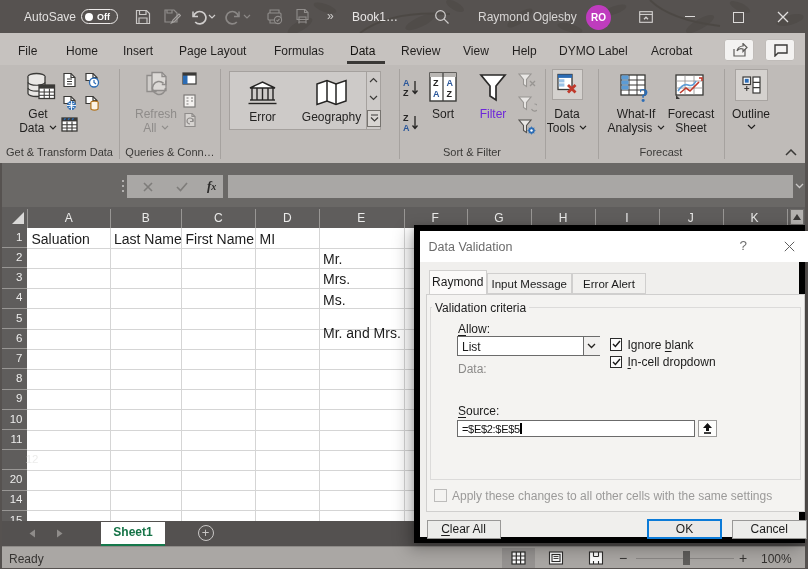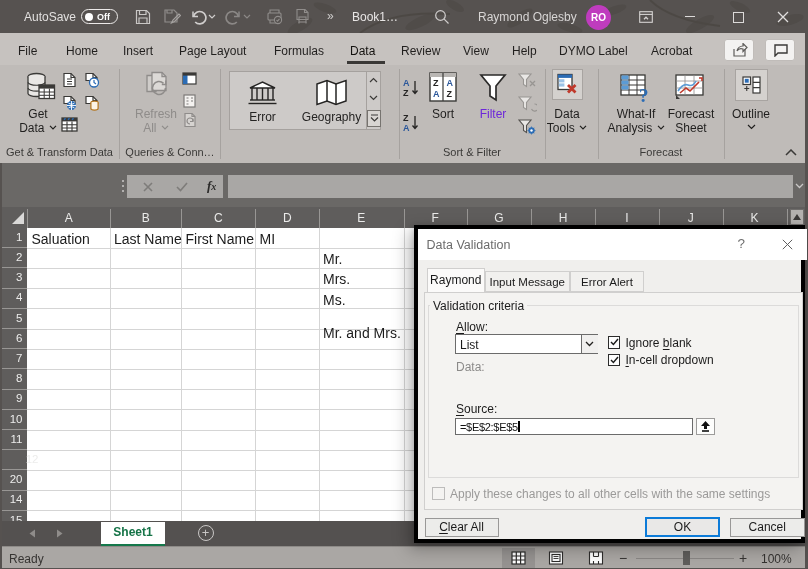--- a/index.html
+++ b/index.html
@@ -508,21 +508,21 @@
   <div class="a" style="left:636px;top:11px;width:98px;height:1.5px;background:#8a8785"></div>
   <div class="a" style="left:683px;top:4px;width:6.5px;height:14px;background:#5f5d5b"></div>
   <div class="a" style="left:739px;top:3px;font-size:14px;color:#363432">+</div>
   <div class="a" style="left:761px;top:5px;font-size:12px;color:#343230">100%</div>
 </div>
 
 <div class="a" style="left:805px;top:33px;width:3px;height:536px;background:#565250"></div>
 <div class="a" style="left:0;top:163px;width:1.5px;height:406px;background:#565250"></div>
 <div class="a" style="left:0;top:567.5px;width:808px;height:1.5px;background:#565250"></div>
 
-<div class="a" style="left:413.5px;top:225px;width:391.5px;height:318px;background:#f0efed;border:4px solid #000000;box-shadow:-5px 6px 16px rgba(0,0,0,0.28), 0 2px 6px rgba(0,0,0,0.18)">
+<div class="a" style="left:413.5px;top:225px;width:391.5px;height:318px;background:#f0efed;border:6px solid #000000;box-shadow:-5px 6px 16px rgba(0,0,0,0.28), 0 2px 6px rgba(0,0,0,0.18)">
 
   <div class="a" style="left:0;top:0;width:389.5px;height:30.5px;background:#ffffff">
     <div class="a" style="left:9px;top:8.5px;font-size:12.5px;color:#6b6b6b">Data Validation</div>
     <div class="a" style="left:320px;top:6.5px;font-size:13.5px;color:#6f6f6f">?</div>
     <svg class="a" style="left:364px;top:9.5px" width="11" height="11" viewBox="0 0 11 11">
         <path d="M0.8 0.8 L10.2 10.2 M10.2 0.8 L0.8 10.2" stroke="#5f5f5f" stroke-width="1"></path>
       </svg>
   </div>
 
   <div class="a" style="left:6px;top:62.5px;width:379px;height:218.5px;background:#f4f3f1;border:1px solid #d0cfce"></div>

